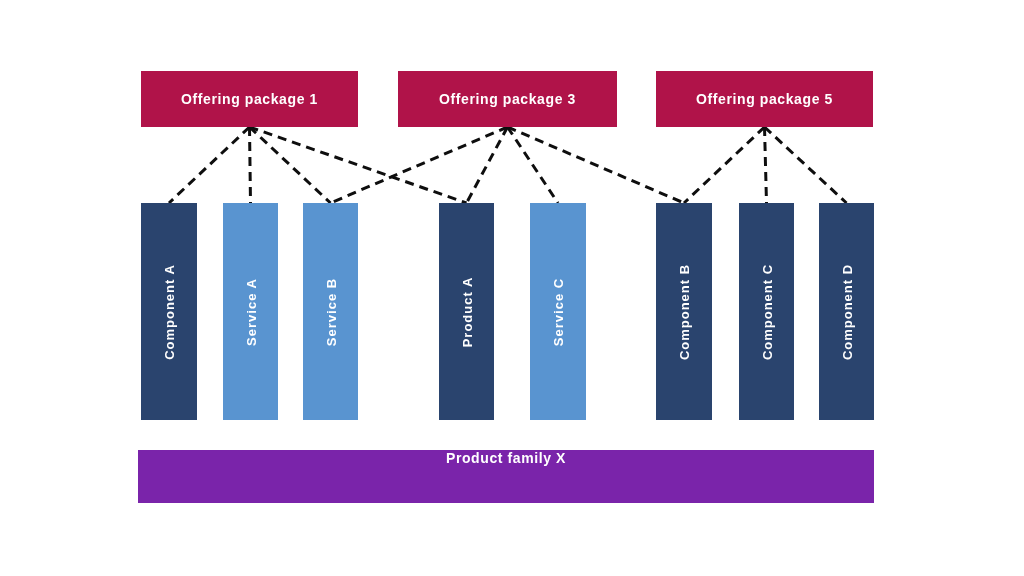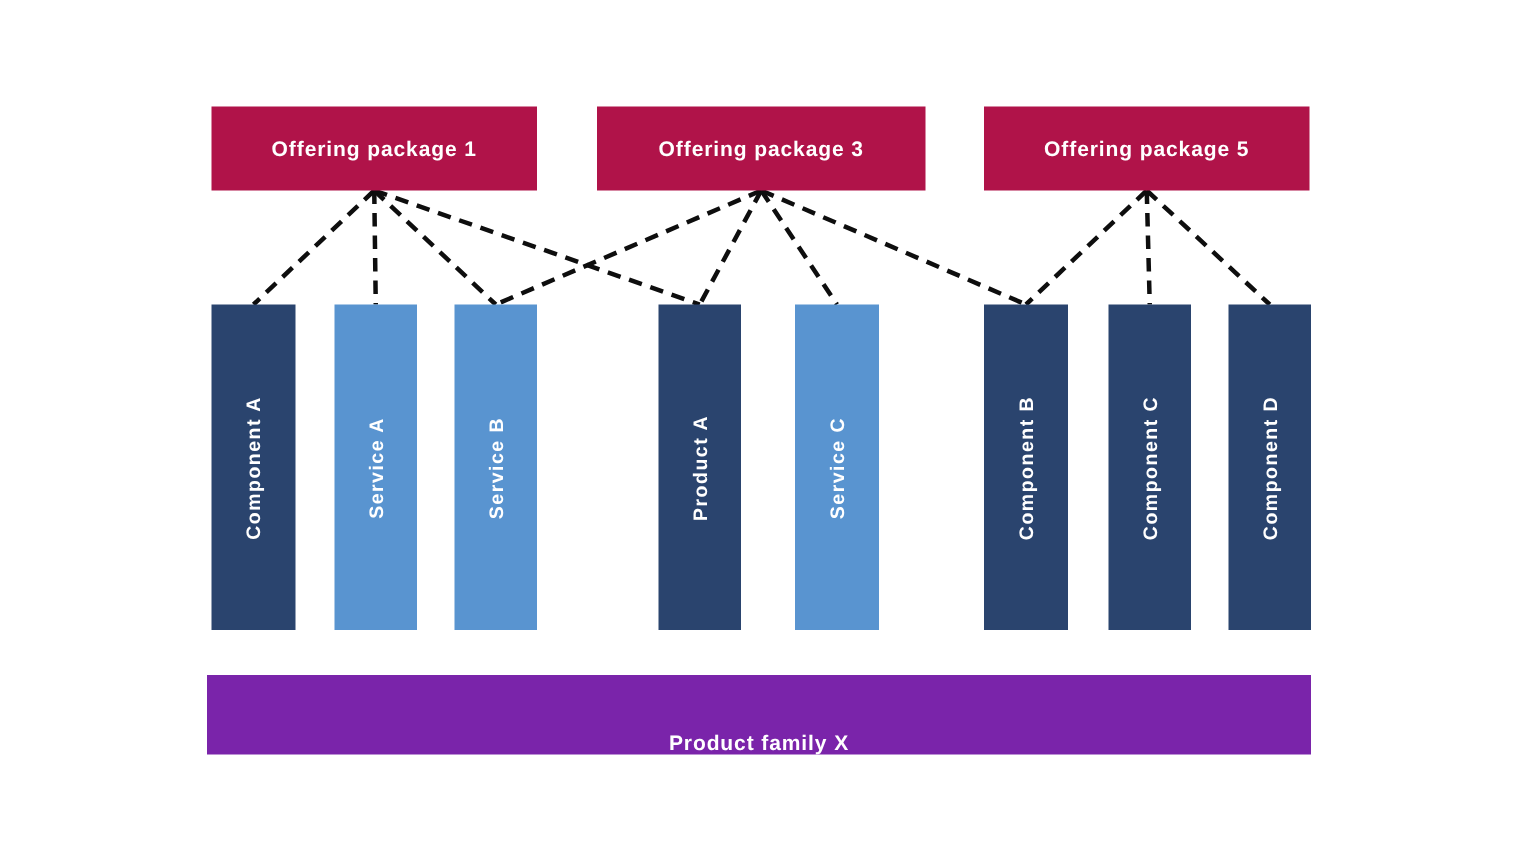--- a/index.html
+++ b/index.html
@@ -46,21 +46,21 @@
     white-space: nowrap;
     color: #ffffff;
     font-weight: bold;
     font-size: 13px;
     letter-spacing: 1px;
   }
   .family {
     position: absolute;
     z-index: 2;
     display: flex;
-    align-items: flex-end;
+    align-items: flex-start;
     justify-content: center;
     color: #ffffff;
     font-weight: bold;
     font-size: 14px;
     letter-spacing: 0.6px;
   }
 </style>
 </head>
 <body>
 

